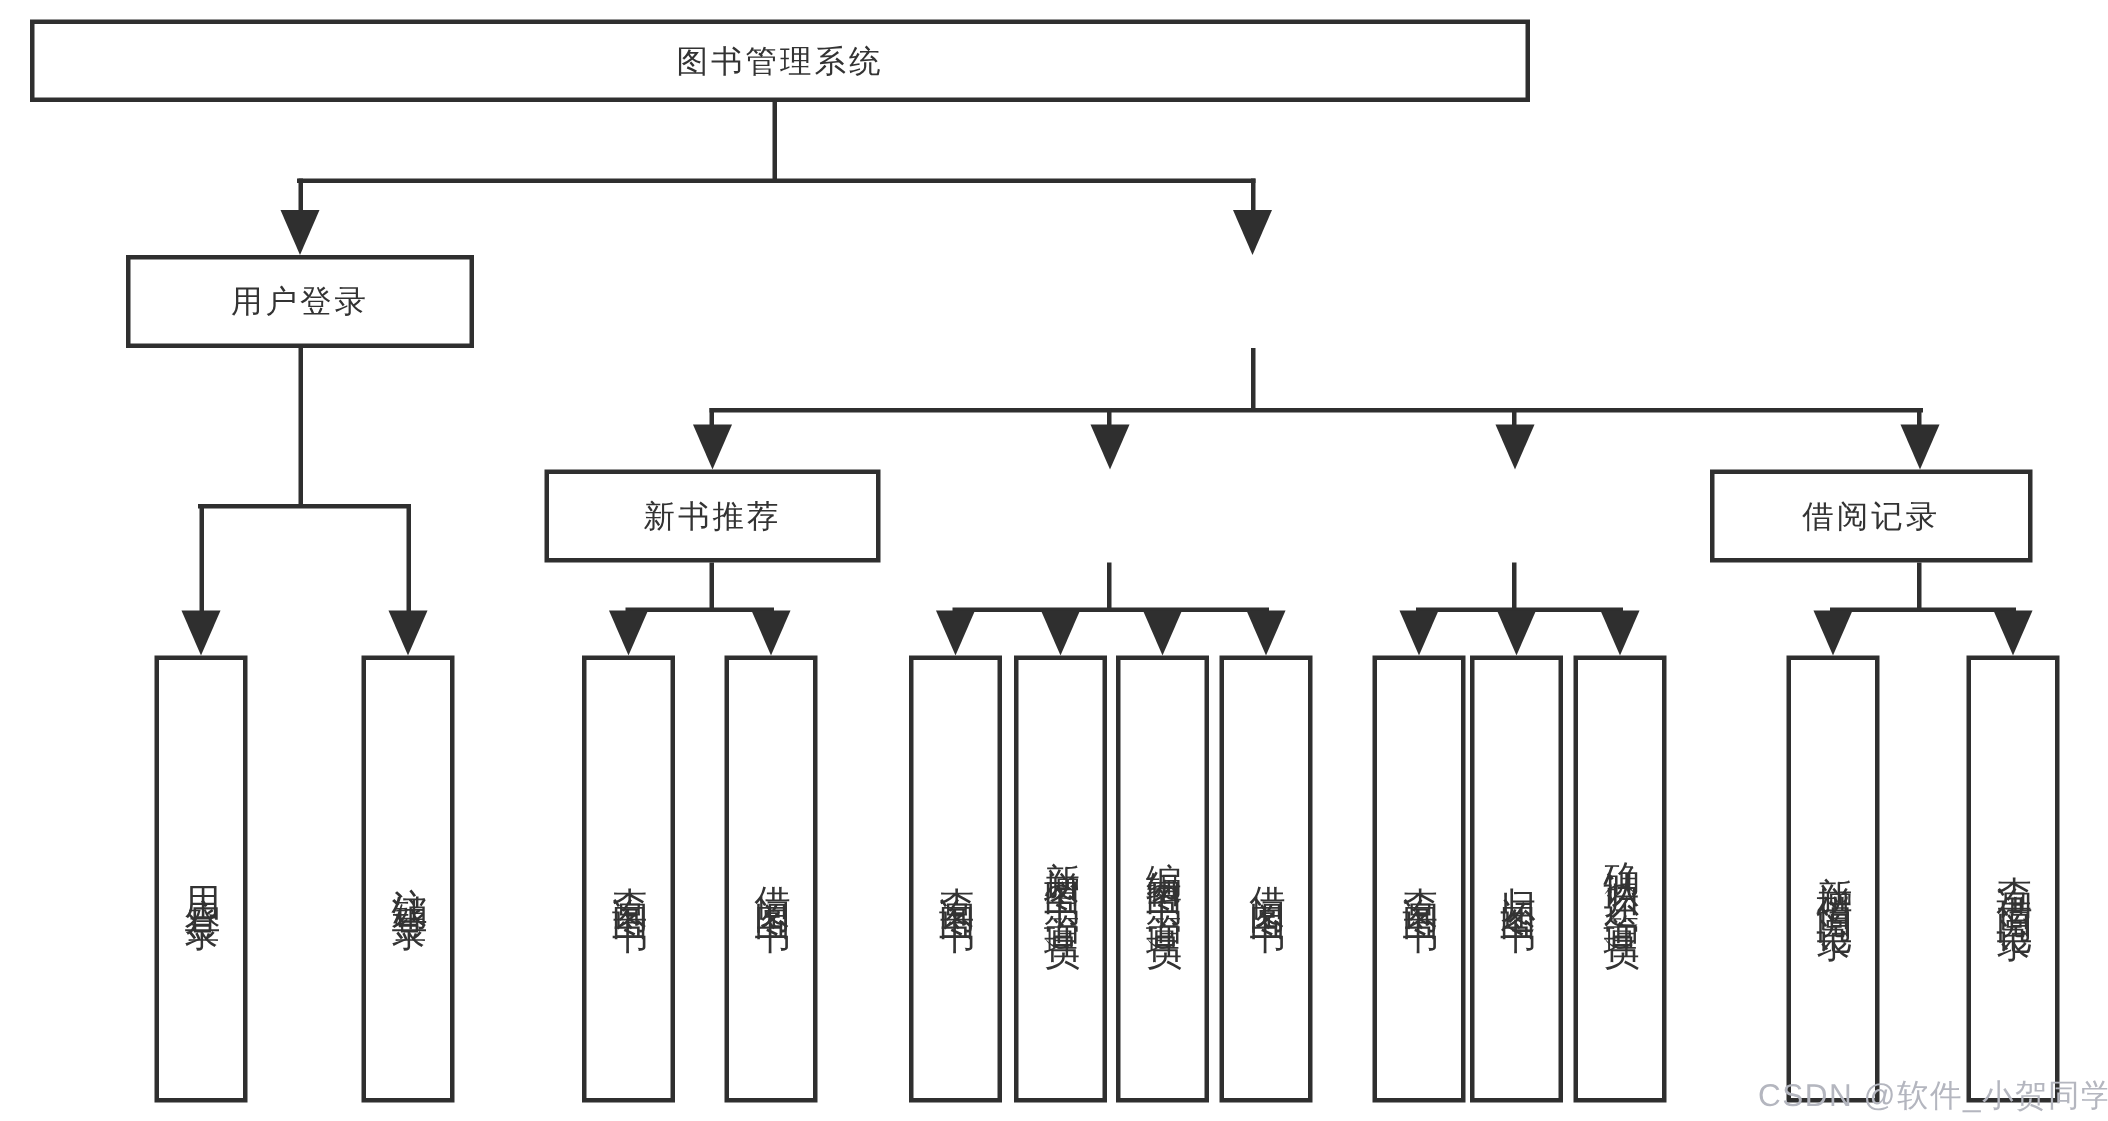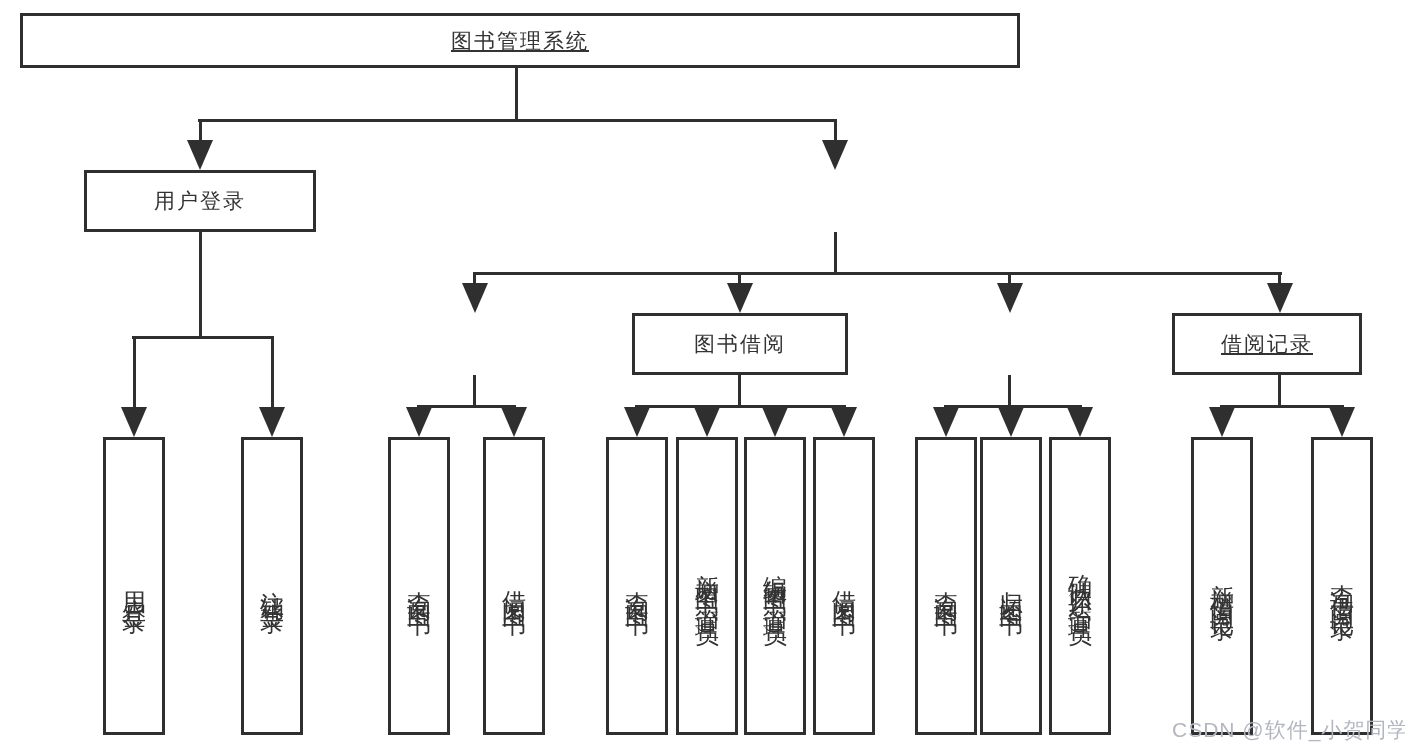--- a/index.html
+++ b/index.html
@@ -12,21 +12,21 @@
     color:#333333;
   }
   .box{
     position:absolute;
     background:#ffffff;
     border:3px solid #2f2f2f;
     display:flex;align-items:center;justify-content:center;
     box-sizing:border-box;
   }
   .hbox{height:62px;font-size:21px;letter-spacing:2px;}
-  .root{left:20px;top:13px;width:1000px;height:55px;text-decoration:underline;}
+  .root{left:20px;top:13px;width:1000px;height:55px;}
   .leaf{top:437px;width:62px;height:298px;}
   .vtext{
     writing-mode:vertical-rl;
     font-size:24px;
     letter-spacing:7px;
     line-height:1;
     white-space:nowrap;
   }
   .vline{position:absolute;width:3px;background:#2f2f2f;}
   .hline{position:absolute;height:3px;background:#2f2f2f;}
@@ -48,24 +48,24 @@
 <div class="canvas">
 
   <div class="box hbox root">
     <span>图书管理系统</span>
   </div>
 
   <div class="box hbox" style="left:84px;top:170px;width:232px;">
     <span>用户登录</span>
   </div>
 
-  <div class="box hbox" style="left:632px;top:313px;width:216px;">
-    <span>图书借阅</span>
+  <div class="box hbox" style="left:363px;top:313px;width:224px;">
+    <span>新书推荐</span>
   </div>
-  <div class="box hbox" style="left:1172px;top:313px;width:190px;text-decoration:underline;">
+  <div class="box hbox" style="left:1140px;top:313px;width:215px;">
     <span>借阅记录</span>
   </div>
 
   <div class="box leaf" style="left:103px;">
     <span class="vtext">用户登录</span>
   </div>
   <div class="box leaf" style="left:241px;">
     <span class="vtext">注销登录</span>
   </div>
 

